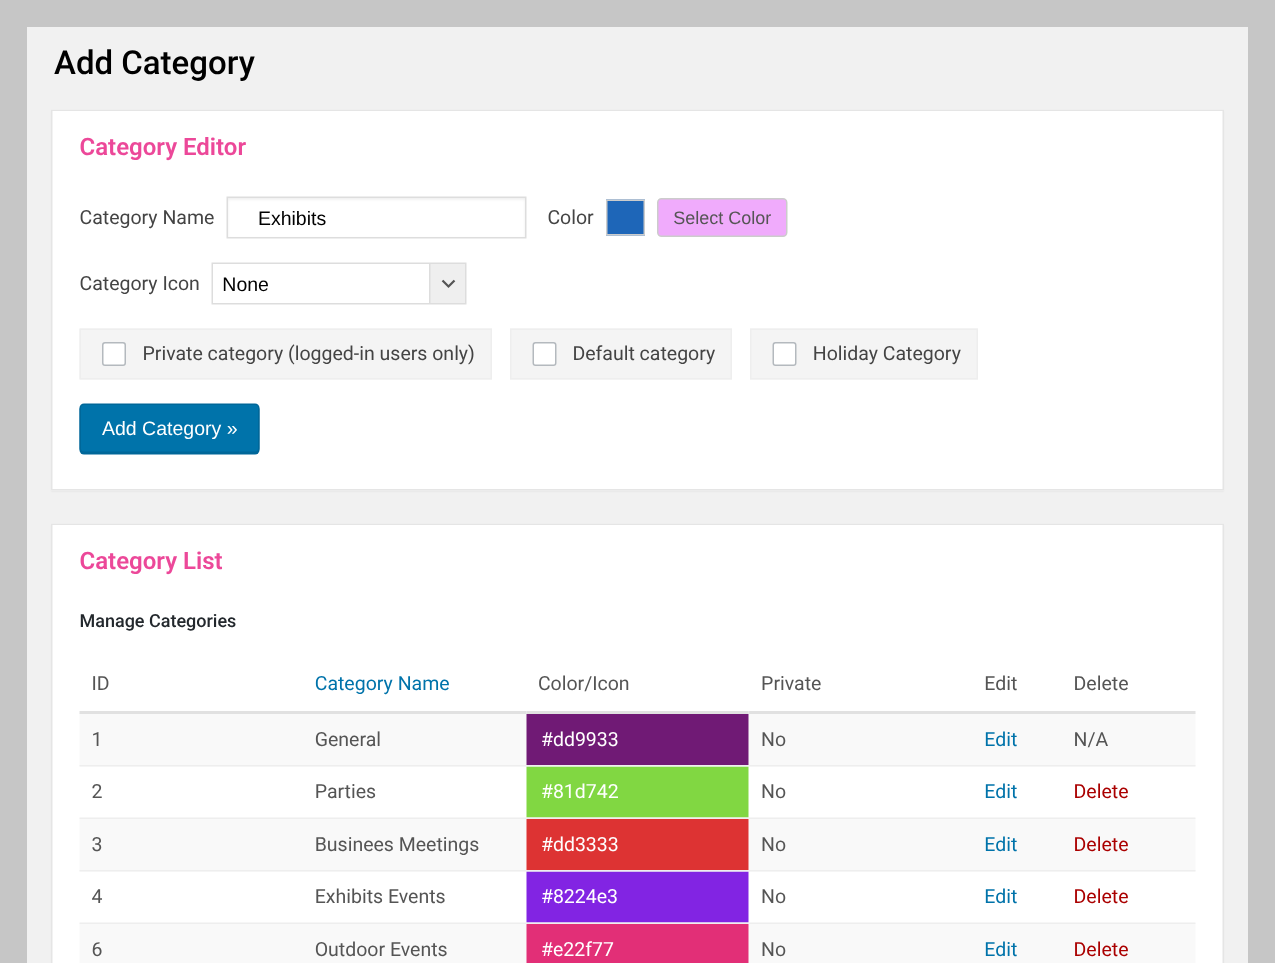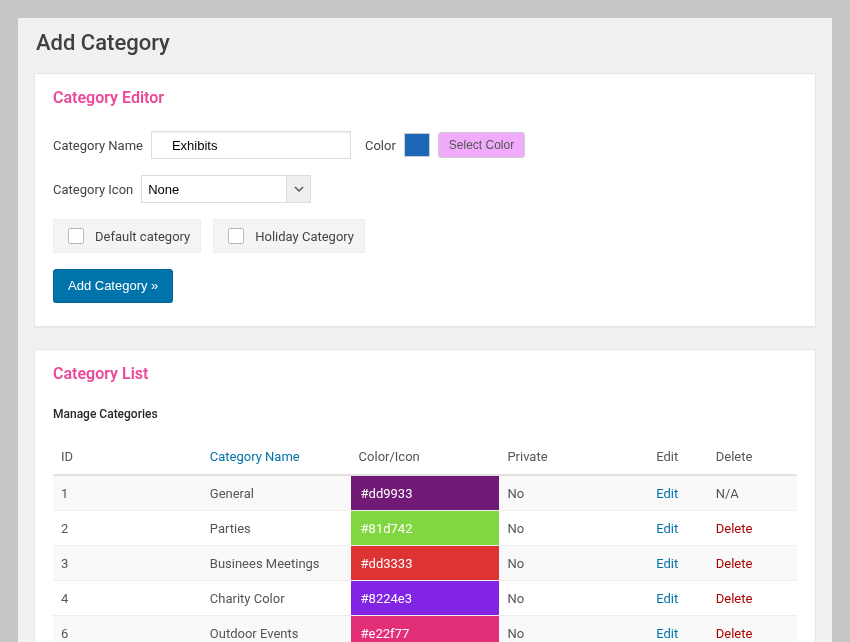--- a/index.html
+++ b/index.html
@@ -12,21 +12,21 @@
     color: #444;
   }
   .page {
     background: #f1f1f1;
     padding: 12px 16px 18px 16px;
     min-height: 606px;
   }
   h1.page-title {
     font-size: 22px;
     font-weight: 500;
-    color: #404040;
+    color: #000000;
     margin: 0 0 18px 2px;
   }
   .card {
     background: #fff;
     border: 1px solid #e5e5e5;
     box-shadow: 0 1px 1px rgba(0,0,0,0.04);
     padding: 14px 18px 24px 18px;
     margin-bottom: 22px;
   }
   .card-title {
@@ -212,20 +212,24 @@
         </select>
         <span class="select-chevron">
           <svg width="10" height="10" viewBox="0 0 10 10">
               <path d="M1 3 L5 7 L9 3" fill="none" stroke="#555" stroke-width="1.5"></path>
             </svg>
         </span>
       </span>
     </div>
 
     <div class="row">
+      <label class="check-block">
+        <input type="checkbox" class="cb" style="">
+        <span>Private category (logged-in users only)</span>
+      </label>
       <label class="check-block">
         <input type="checkbox" class="cb" style="">
         <span>Default category</span>
       </label>
       <label class="check-block">
         <input type="checkbox" class="cb" style="">
         <span>Holiday Category</span>
       </label>
     </div>
 
@@ -282,21 +286,21 @@
             <td>Businees Meetings</td>
             <td class="color-cell">
               <div class="color-chip" style="background: rgb(221, 51, 51);">#dd3333</div>
             </td>
             <td>No</td>
             <td><a class="link-edit">Edit</a></td>
             <td><a class="link-delete">Delete</a></td>
           </tr>
           <tr>
             <td>4</td>
-            <td>Charity Color</td>
+            <td>Exhibits Events</td>
             <td class="color-cell">
               <div class="color-chip" style="background: rgb(130, 36, 227);">#8224e3</div>
             </td>
             <td>No</td>
             <td><a class="link-edit">Edit</a></td>
             <td><a class="link-delete">Delete</a></td>
           </tr>
           <tr>
             <td>6</td>
             <td>Outdoor Events</td>

